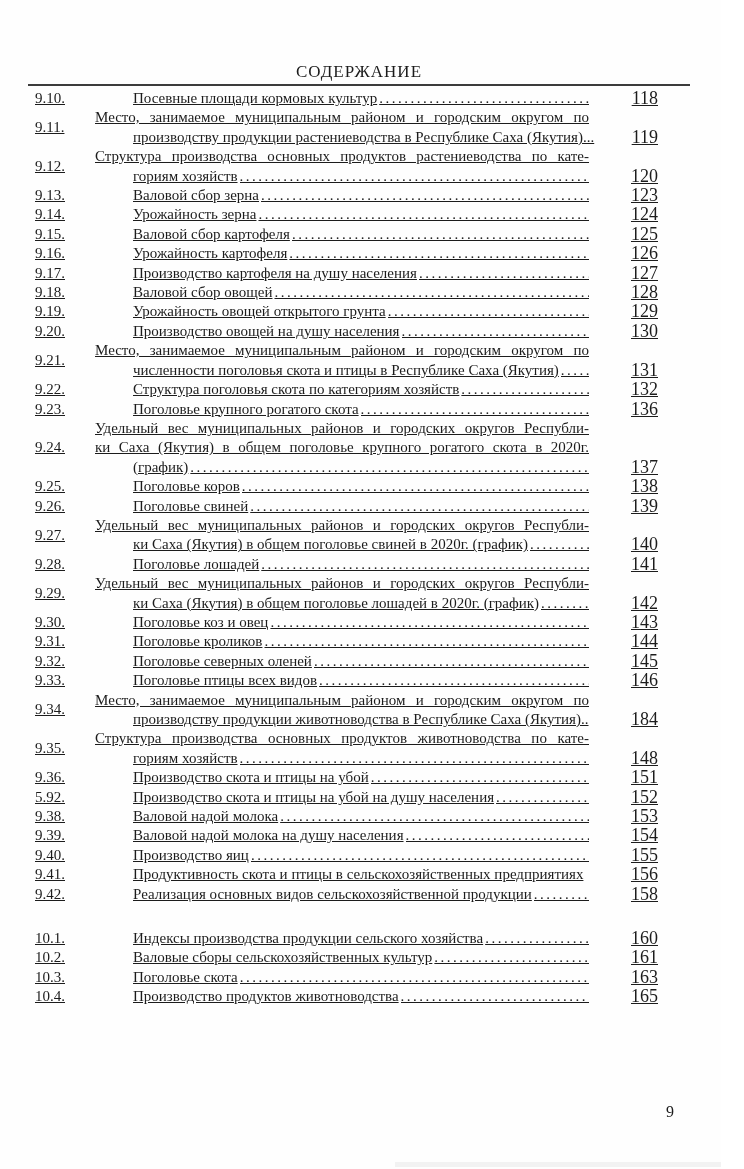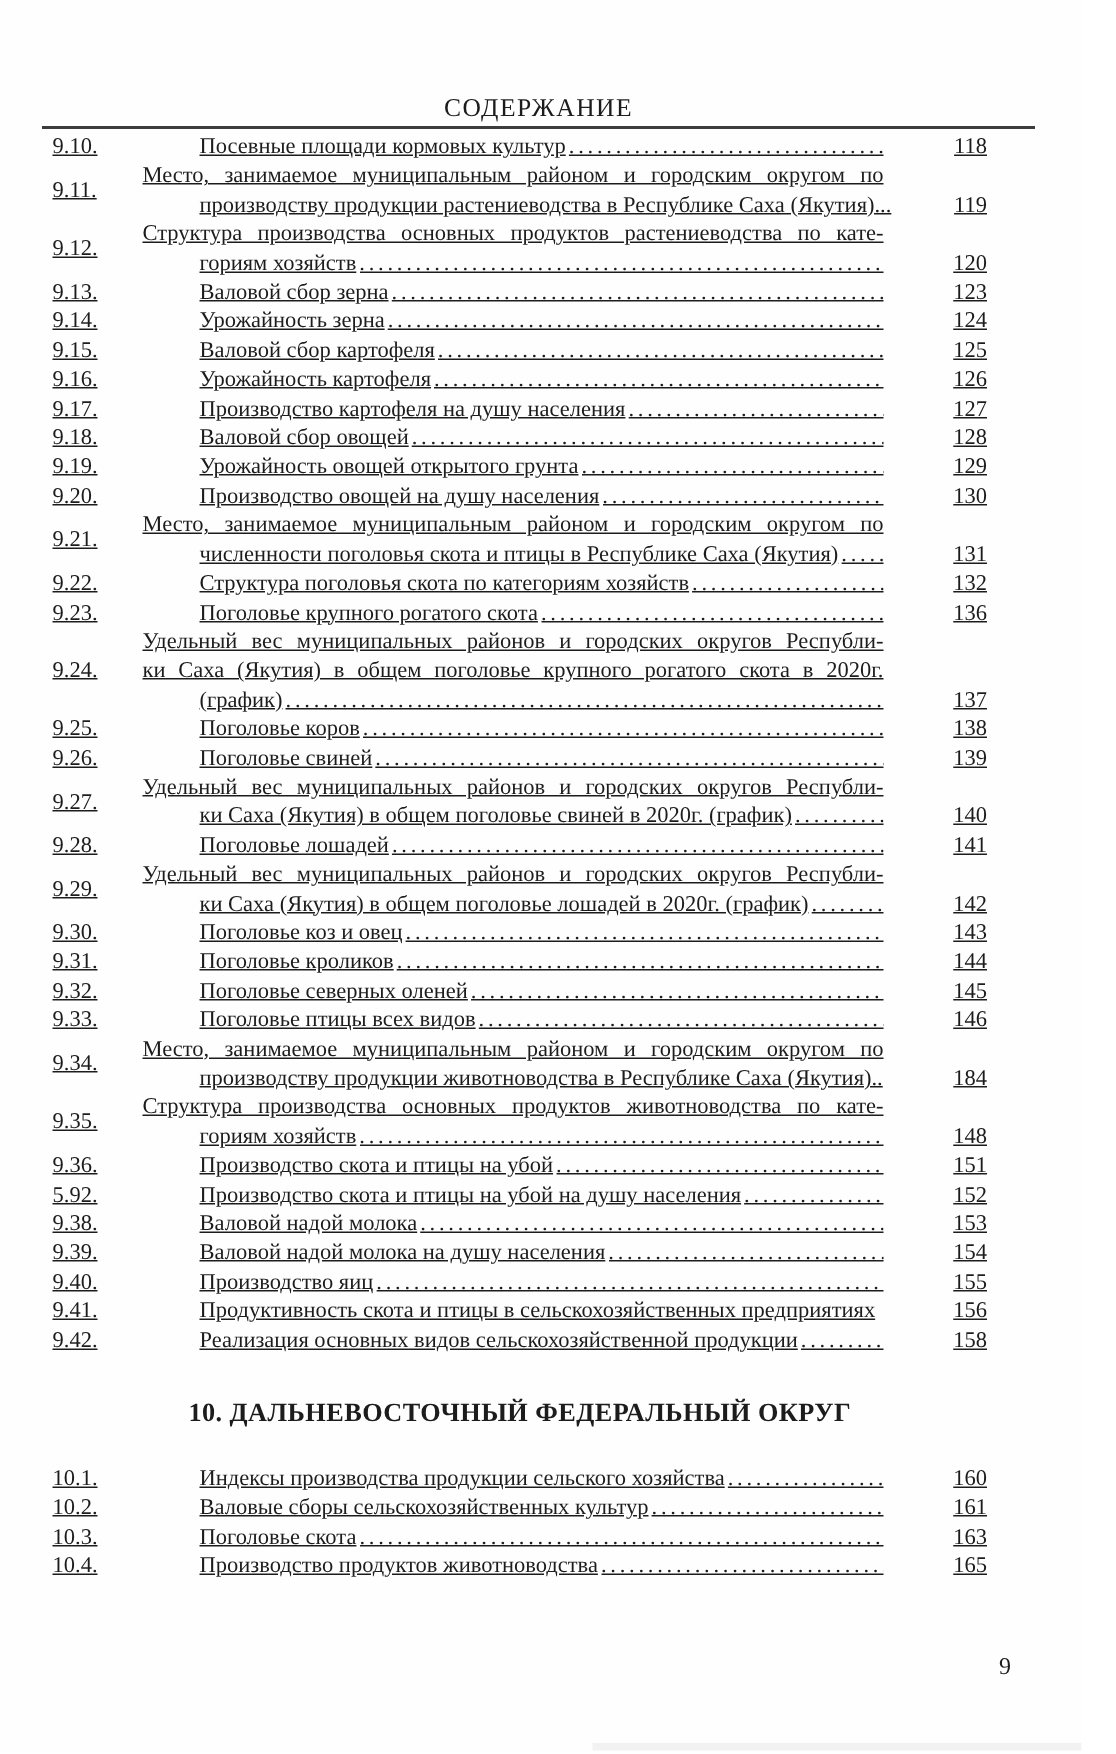--- a/index.html
+++ b/index.html
@@ -35,21 +35,21 @@
     flex: 1;
     min-width: 0;
     font-size: 15px;
     line-height: 19.4px;
   }
   .pcol {
     width: 69px;
     flex: none;
     text-align: right;
     align-self: flex-end;
-    font-size: 15px;
+    font-size: 18px;
     line-height: 19.4px;
   }
   .jline {            
     text-align: justify;
     text-align-last: justify;
   }
   .lline {            
     display: flex;
     align-items: baseline;
     margin-left: 38px;
@@ -427,21 +427,20 @@
         <div class="tcol">
           <div class="lline">
             <span class="ltext">Реализация основных видов сельскохозяйственной продукции</span>
             <span class="dots">....................................................................................................................................................................................................................................................................</span>
           </div>
         </div>
         <div class="pcol">158</div>
       </div>
     </div>
 
-  <div class="section-heading">10. ДАЛЬНЕВОСТОЧНЫЙ ФЕДЕРАЛЬНЫЙ ОКРУГ</div>
 
   <div class="toc toc-lower" id="toc-part2">
       <div class="entry">
         <div class="num">10.1.</div>
         <div class="tcol">
           <div class="lline">
             <span class="ltext">Индексы производства продукции сельского хозяйства</span>
             <span class="dots">....................................................................................................................................................................................................................................................................</span>
           </div>
         </div>

